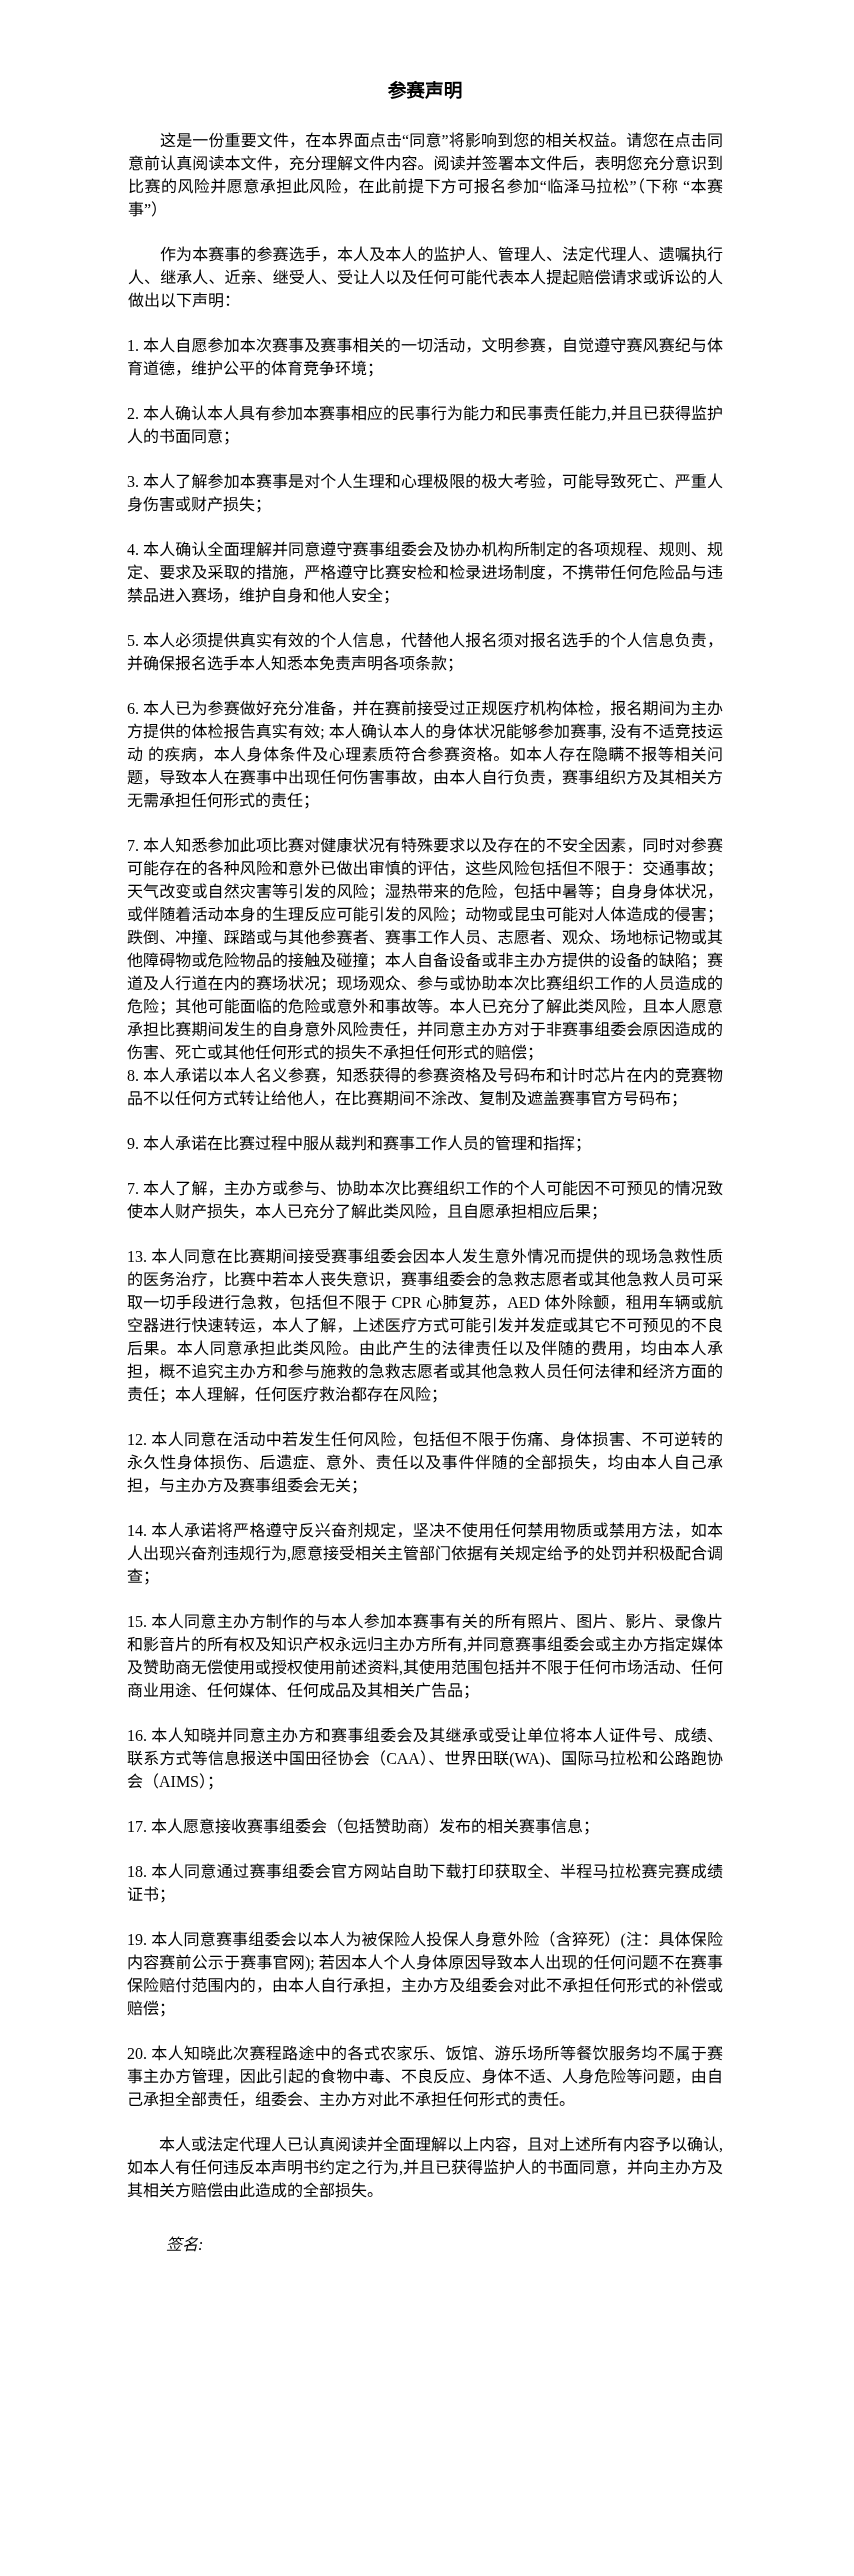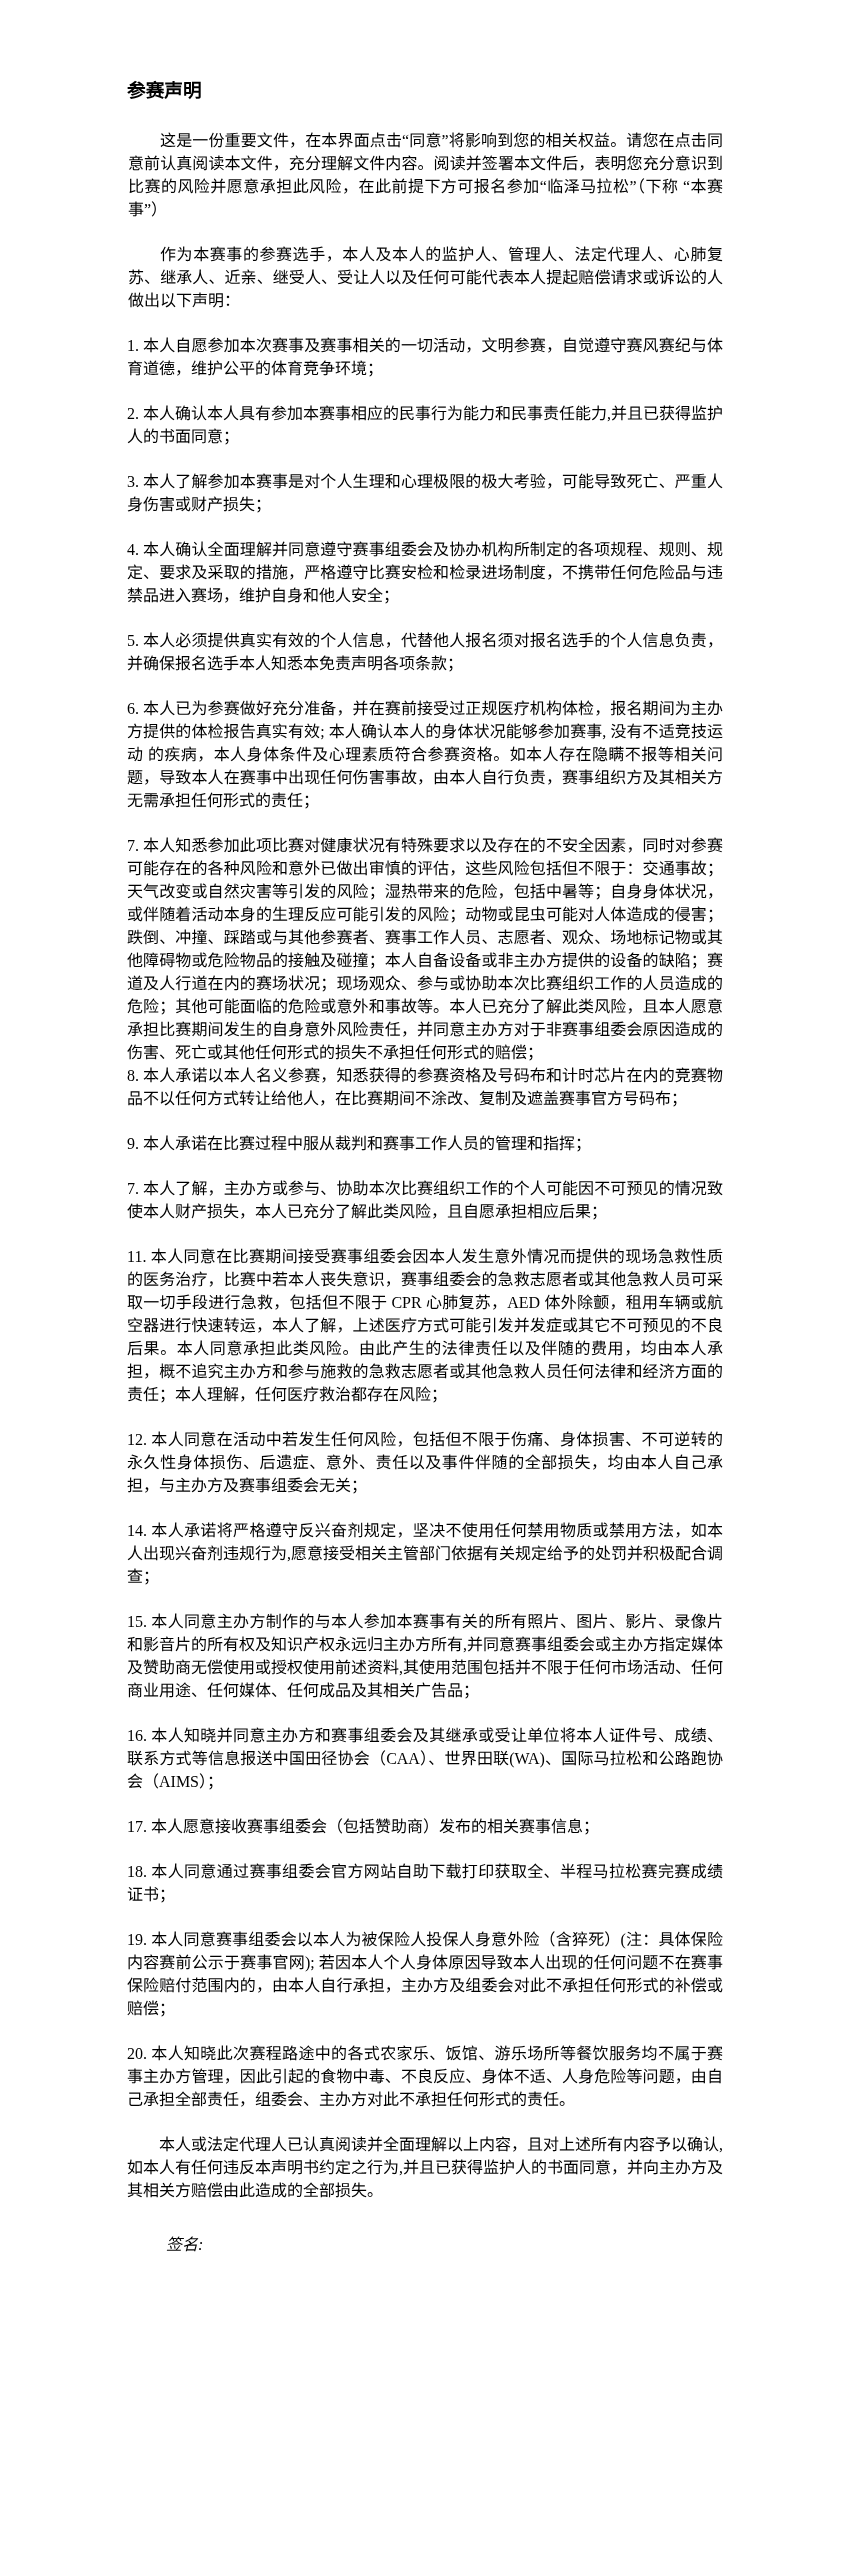--- a/index.html
+++ b/index.html
@@ -22,20 +22,21 @@
     padding-top: 80px;
     font-size: 16px;
     line-height: 23px;
     text-align: justify;
   }
   .doc-title {
     font-family: "Liberation Sans", "DejaVu Sans", sans-serif;
     font-size: 18.7px;
     font-weight: 700;
     line-height: 21.4px;
+    text-align: center;
     margin: 0 0 28px 0;
   }
   .para {
     margin: 0 0 22px 1px;
     text-indent: 2em;
   }
   .item {
     margin: 0 0 22px 0;
     text-indent: 0;
   }
@@ -54,33 +55,33 @@
 </style>
 </head>
 <body>
 
 <div class="page">
   <div class="content">
 
     <h1 class="doc-title">参赛声明</h1>
 
     <p class="para">这是一份重要文件，在本界面点击“同意”将影响到您的相关权益。请您在点击同意前认真阅读本文件，充分理解文件内容。阅读并签署本文件后，表明您充分意识到比赛的风险并愿意承担此风险，在此前提下方可报名参加“临泽马拉松”（下称 “本赛事”）</p>
-    <p class="para">作为本赛事的参赛选手，本人及本人的监护人、管理人、法定代理人、心肺复苏、继承人、近亲、继受人、受让人以及任何可能代表本人提起赔偿请求或诉讼的人做出以下声明：</p>
+    <p class="para">作为本赛事的参赛选手，本人及本人的监护人、管理人、法定代理人、遗嘱执行人、继承人、近亲、继受人、受让人以及任何可能代表本人提起赔偿请求或诉讼的人做出以下声明：</p>
 
     <p class="item">1. 本人自愿参加本次赛事及赛事相关的一切活动，文明参赛，自觉遵守赛风赛纪与体育道德，维护公平的体育竞争环境；</p>
     <p class="item">2. 本人确认本人具有参加本赛事相应的民事行为能力和民事责任能力,并且已获得监护人的书面同意；</p>
     <p class="item">3. 本人了解参加本赛事是对个人生理和心理极限的极大考验，可能导致死亡、严重人身伤害或财产损失；</p>
     <p class="item">4. 本人确认全面理解并同意遵守赛事组委会及协办机构所制定的各项规程、规则、规定、要求及采取的措施，严格遵守比赛安检和检录进场制度，不携带任何危险品与违禁品进入赛场，维护自身和他人安全；</p>
     <p class="item">5. 本人必须提供真实有效的个人信息，代替他人报名须对报名选手的个人信息负责，并确保报名选手本人知悉本免责声明各项条款；</p>
     <p class="item">6. 本人已为参赛做好充分准备，并在赛前接受过正规医疗机构体检，报名期间为主办方提供的体检报告真实有效; 本人确认本人的身体状况能够参加赛事, 没有不适竞技运动 的疾病，本人身体条件及心理素质符合参赛资格。如本人存在隐瞒不报等相关问题，导致本人在赛事中出现任何伤害事故，由本人自行负责，赛事组织方及其相关方无需承担任何形式的责任；</p>
     <p class="item no-gap">7. 本人知悉参加此项比赛对健康状况有特殊要求以及存在的不安全因素，同时对参赛可能存在的各种风险和意外已做出审慎的评估，这些风险包括但不限于：交通事故；天气改变或自然灾害等引发的风险；湿热带来的危险，包括中暑等；自身身体状况，或伴随着活动本身的生理反应可能引发的风险；动物或昆虫可能对人体造成的侵害；跌倒、冲撞、踩踏或与其他参赛者、赛事工作人员、志愿者、观众、场地标记物或其他障碍物或危险物品的接触及碰撞；本人自备设备或非主办方提供的设备的缺陷；赛道及人行道在内的赛场状况；现场观众、参与或协助本次比赛组织工作的人员造成的危险；其他可能面临的危险或意外和事故等。本人已充分了解此类风险，且本人愿意承担比赛期间发生的自身意外风险责任，并同意主办方对于非赛事组委会原因造成的伤害、死亡或其他任何形式的损失不承担任何形式的赔偿；</p>
     <p class="item">8. 本人承诺以本人名义参赛，知悉获得的参赛资格及号码布和计时芯片在内的竞赛物品不以任何方式转让给他人，在比赛期间不涂改、复制及遮盖赛事官方号码布；</p>
     <p class="item">9. 本人承诺在比赛过程中服从裁判和赛事工作人员的管理和指挥；</p>
     <p class="item">7. 本人了解，主办方或参与、协助本次比赛组织工作的个人可能因不可预见的情况致使本人财产损失，本人已充分了解此类风险，且自愿承担相应后果；</p>
-    <p class="item">11. 本人同意在比赛期间接受赛事组委会因本人发生意外情况而提供的现场急救性质的医务治疗，比赛中若本人丧失意识，赛事组委会的急救志愿者或其他急救人员可采取一切手段进行急救，包括但不限于 CPR 心肺复苏，AED 体外除颤，租用车辆或航空器进行快速转运，本人了解，上述医疗方式可能引发并发症或其它不可预见的不良后果。本人同意承担此类风险。由此产生的法律责任以及伴随的费用，均由本人承担，概不追究主办方和参与施救的急救志愿者或其他急救人员任何法律和经济方面的责任；本人理解，任何医疗救治都存在风险；</p>
+    <p class="item">13. 本人同意在比赛期间接受赛事组委会因本人发生意外情况而提供的现场急救性质的医务治疗，比赛中若本人丧失意识，赛事组委会的急救志愿者或其他急救人员可采取一切手段进行急救，包括但不限于 CPR 心肺复苏，AED 体外除颤，租用车辆或航空器进行快速转运，本人了解，上述医疗方式可能引发并发症或其它不可预见的不良后果。本人同意承担此类风险。由此产生的法律责任以及伴随的费用，均由本人承担，概不追究主办方和参与施救的急救志愿者或其他急救人员任何法律和经济方面的责任；本人理解，任何医疗救治都存在风险；</p>
     <p class="item">12. 本人同意在活动中若发生任何风险，包括但不限于伤痛、身体损害、不可逆转的永久性身体损伤、后遗症、意外、责任以及事件伴随的全部损失，均由本人自己承担，与主办方及赛事组委会无关；</p>
     <p class="item">14. 本人承诺将严格遵守反兴奋剂规定，坚决不使用任何禁用物质或禁用方法，如本人出现兴奋剂违规行为,愿意接受相关主管部门依据有关规定给予的处罚并积极配合调查；</p>
     <p class="item">15. 本人同意主办方制作的与本人参加本赛事有关的所有照片、图片、影片、录像片和影音片的所有权及知识产权永远归主办方所有,并同意赛事组委会或主办方指定媒体及赞助商无偿使用或授权使用前述资料,其使用范围包括并不限于任何市场活动、任何商业用途、任何媒体、任何成品及其相关广告品；</p>
     <p class="item">16. 本人知晓并同意主办方和赛事组委会及其继承或受让单位将本人证件号、成绩、联系方式等信息报送中国田径协会（CAA）、世界田联(WA)、国际马拉松和公路跑协会（AIMS）；</p>
     <p class="item">17. 本人愿意接收赛事组委会（包括赞助商）发布的相关赛事信息；</p>
     <p class="item">18. 本人同意通过赛事组委会官方网站自助下载打印获取全、半程马拉松赛完赛成绩证书；</p>
     <p class="item">19. 本人同意赛事组委会以本人为被保险人投保人身意外险（含猝死）(注：具体保险内容赛前公示于赛事官网); 若因本人个人身体原因导致本人出现的任何问题不在赛事保险赔付范围内的，由本人自行承担，主办方及组委会对此不承担任何形式的补偿或赔偿；</p>
     <p class="item">20. 本人知晓此次赛程路途中的各式农家乐、饭馆、游乐场所等餐饮服务均不属于赛事主办方管理，因此引起的食物中毒、不良反应、身体不适、人身危险等问题，由自己承担全部责任，组委会、主办方对此不承担任何形式的责任。</p>
 
     <p class="closing">本人或法定代理人已认真阅读并全面理解以上内容，且对上述所有内容予以确认,如本人有任何违反本声明书约定之行为,并且已获得监护人的书面同意，并向主办方及其相关方赔偿由此造成的全部损失。</p>

